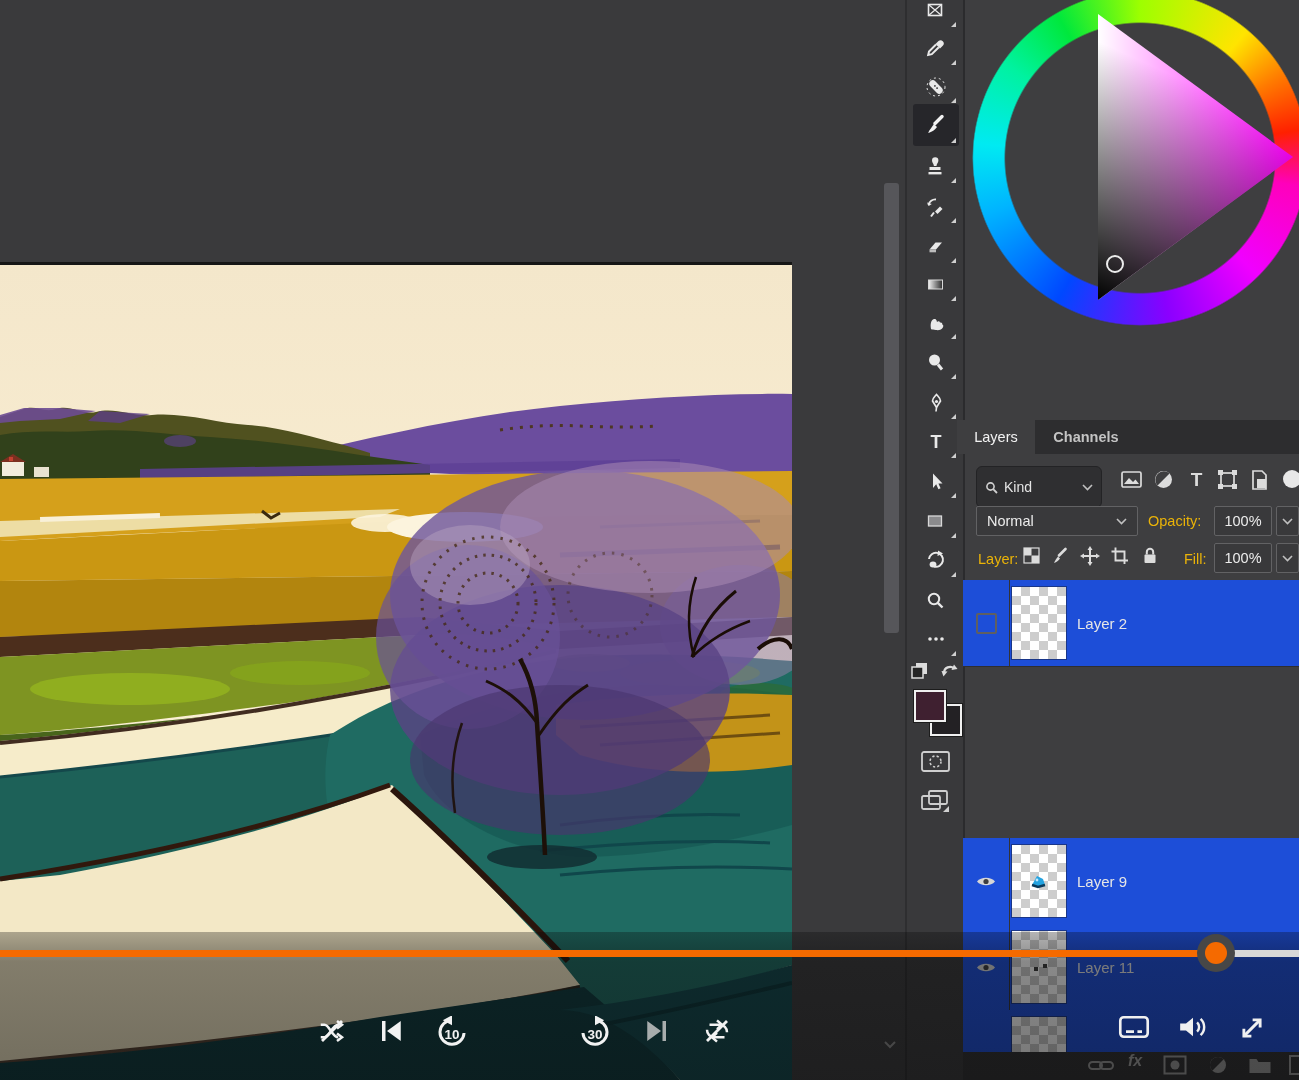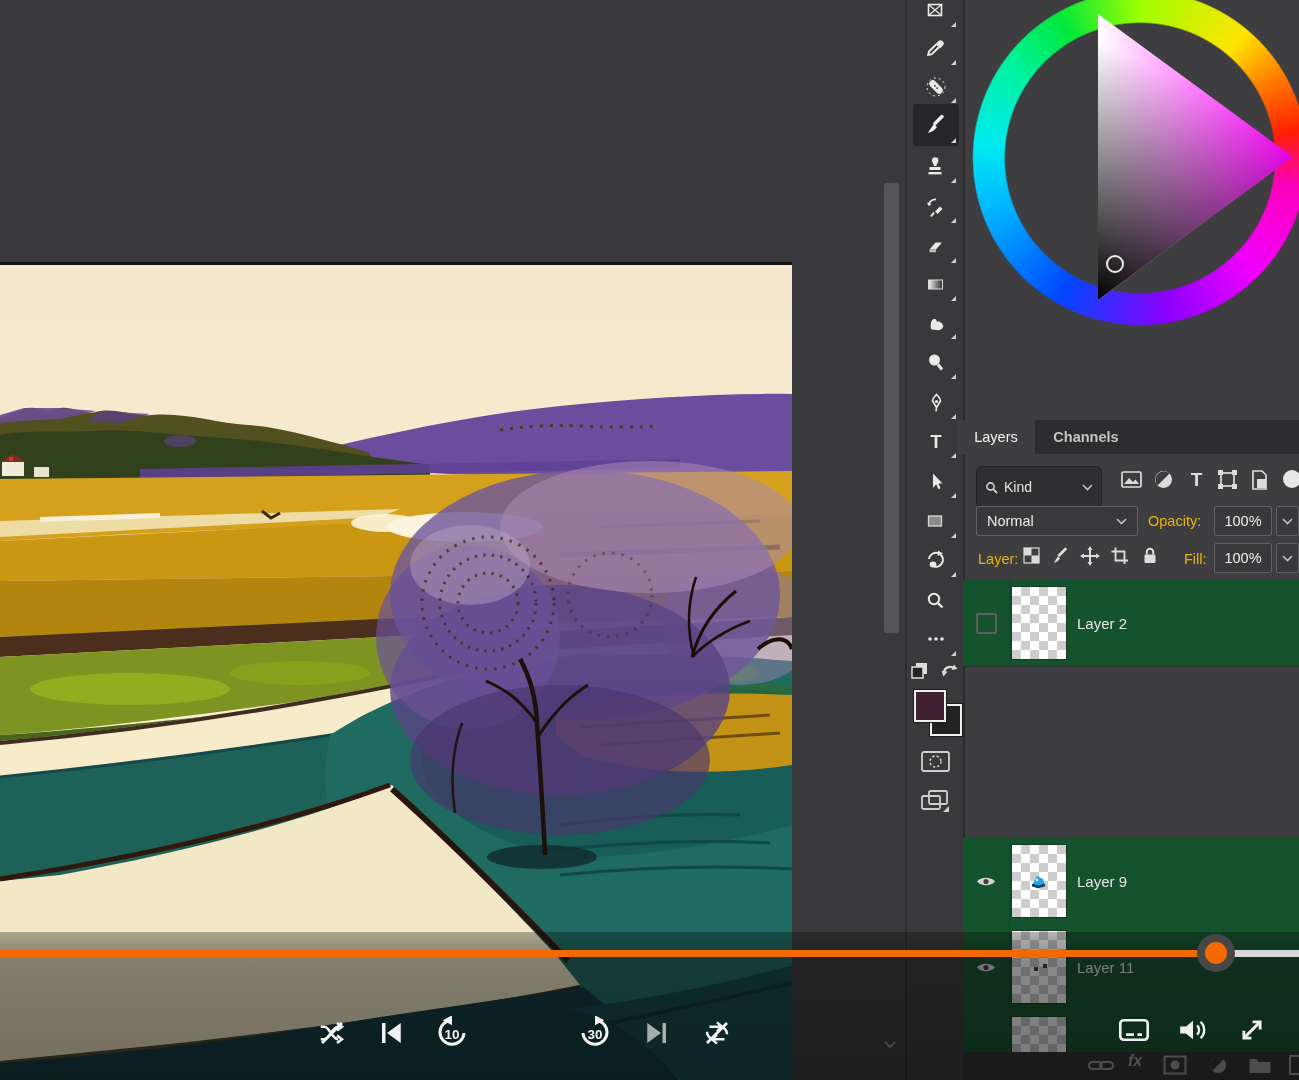--- a/index.html
+++ b/index.html
@@ -29,21 +29,21 @@
   .kindbox{left:976px;top:466px;width:126px;height:42px;background:#2f2f31;border:1px solid #232325;
       border-radius:6px;display:flex;align-items:center;gap:6px;padding:0 8px;box-sizing:border-box;}
   .kindbox span{color:#e4e4e4;font-size:14px;}
   .filt-ico{position:absolute;top:468px;width:24px;height:24px;}
   .toggle-dot{left:1283px;top:470px;width:18px;height:18px;border-radius:50%;background:#e8e8e8;}
   .dd{background:#39393b;border:1px solid #626264;border-radius:2px;display:flex;align-items:center;
       box-sizing:border-box;color:#ececec;font-size:14.5px;}
   .lbl{color:#eab308;font-size:14.5px;}
   .chevbox{display:flex;align-items:center;justify-content:center;}
   
-  .lrow{position:absolute;left:963px;width:336px;height:86px;background:#14532d;border-bottom:1px solid #2e2e30;}
+  .lrow{position:absolute;left:963px;width:336px;height:86px;background:#1d4ed8;border-bottom:1px solid #2e2e30;}
   .lrow.sel{background:#525252;}
   .eyewell{position:absolute;left:0;top:0;width:46px;height:86px;border-right:1px solid #333335;
       display:flex;align-items:center;justify-content:center;}
   .eyebox{width:17px;height:17px;border:2px solid #5f5f61;border-radius:2px;}
   .thumbwrap{position:absolute;left:49px;top:7px;width:54px;height:72px;}
   .thumb{width:54px;height:72px;background-color:#fff;
       background-image:conic-gradient(#cdcdcd 0 25%,#ffffff 0 50%,#cdcdcd 0 75%,#ffffff 0);
       background-size:18px 18px;box-shadow:0 0 0 1px rgba(20,20,20,.4);}
   .bk{position:absolute;width:13px;height:13px;border:0 solid #f4f4f4;}
   .bk.tl{left:-4px;top:-4px;border-top-width:3px;border-left-width:3px;}
@@ -61,21 +61,21 @@
     -webkit-mask:radial-gradient(closest-side,transparent 80%,#000 81% 99%,transparent 100%);
     mask:radial-gradient(closest-side,transparent 80%,#000 81% 99%,transparent 100%);}
   
   .dim{left:0;top:932px;width:1299px;height:148px;
        background:linear-gradient(rgba(8,8,8,.30),rgba(8,8,8,.48) 20%,rgba(8,8,8,.55));
        z-index:5;pointer-events:none;}
   .prog-o{left:0;top:950px;width:1216px;height:7px;background:#f56a00;z-index:6;}
   .prog-g{left:1216px;top:950px;width:83px;height:7px;background:#d8d8d8;z-index:6;}
   .knob-o{left:1197px;top:934px;width:38px;height:38px;border-radius:50%;background:#474747;z-index:6;}
   .knob-i{left:1205px;top:942px;width:22px;height:22px;border-radius:50%;background:#f56a00;z-index:7;}
-  .ctl{position:absolute;width:34px;height:34px;z-index:7;display:flex;align-items:center;justify-content:center;}
+  .ctl{position:absolute;width:34px;height:34px;z-index:7;display:flex;justify-content:center;}
   .playring{left:490px;top:1000px;width:66px;height:66px;border-radius:50%;z-index:7;
     background:conic-gradient(from 0deg,#ff3c00,#ff00a0 25%,#7a00ff 50%,#c100d0 65%,#ff6a00 85%,#ff3c00);
     display:flex;align-items:center;justify-content:center;}
   .playinner{width:54px;height:54px;border-radius:50%;background:rgba(18,28,26,.88);
     display:flex;align-items:center;justify-content:center;}
   .playtri{width:0;height:0;border-left:20px solid #fff;border-top:12px solid transparent;
     border-bottom:12px solid transparent;margin-left:6px;}
   svg text{font-family:"Liberation Sans",sans-serif;}
 </style>
 </head>

